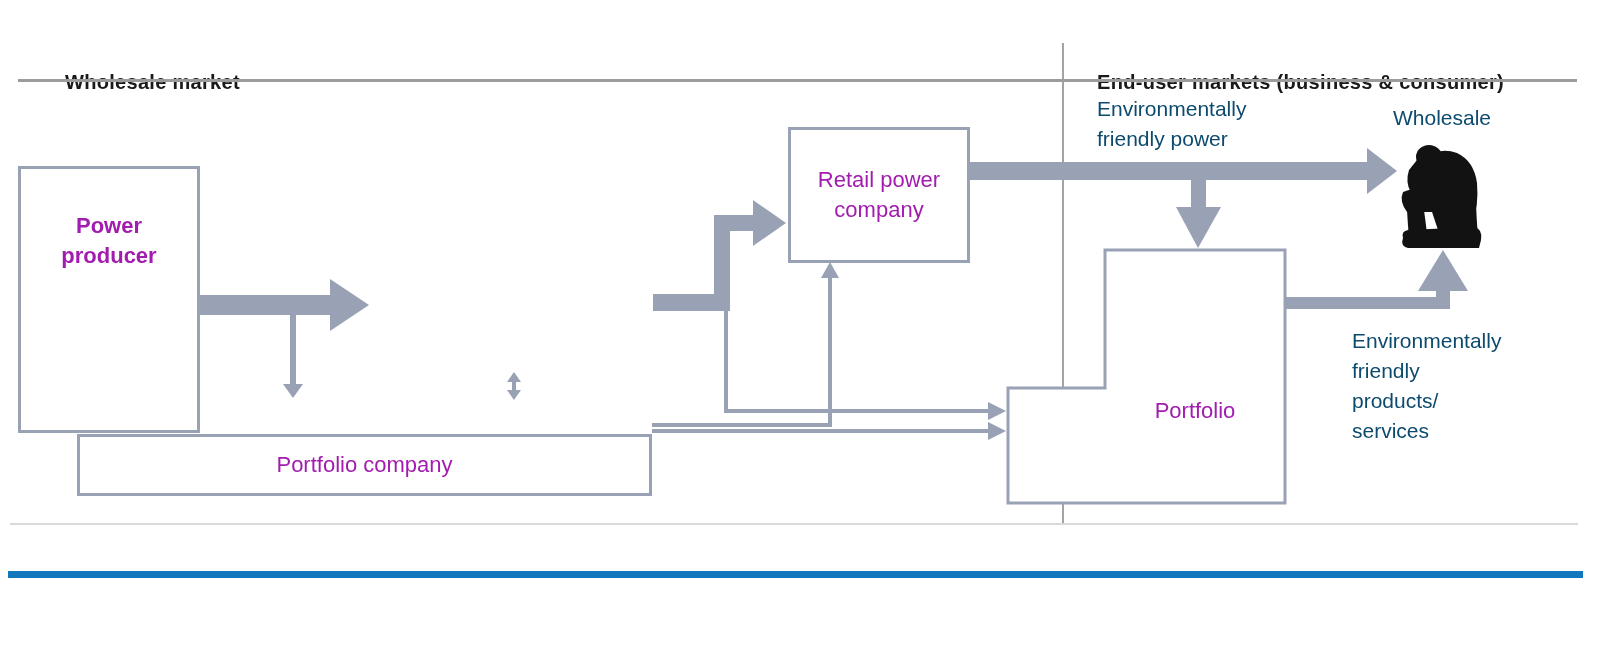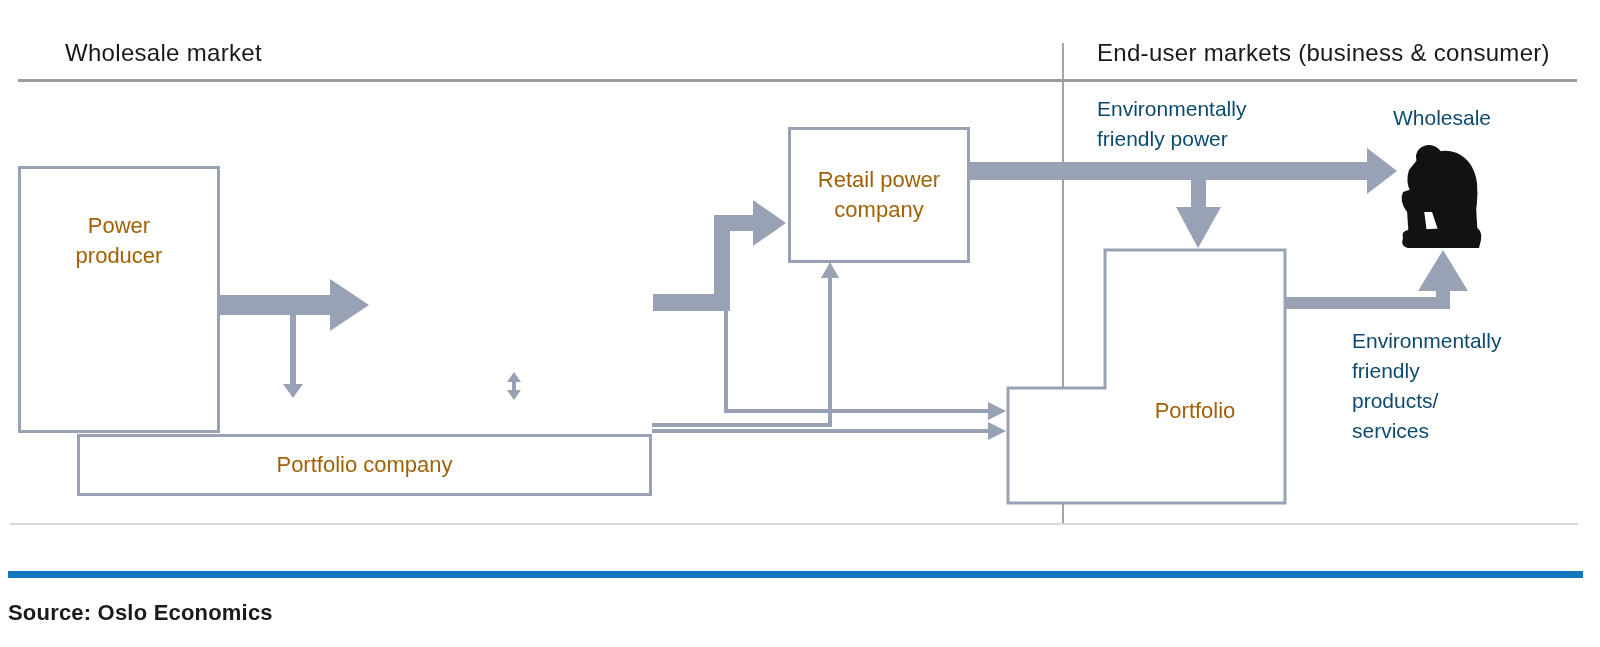--- a/index.html
+++ b/index.html
@@ -1,27 +1,27 @@
 <!DOCTYPE html>
 <html><head>
 <meta charset="utf-8">
 <style>
   html,body{margin:0;padding:0;background:#ffffff;}
   #stage{
     position:relative;width:1600px;height:647px;background:#ffffff;overflow:hidden;
     font-family:"Liberation Sans", sans-serif;color:#1a1a1a;
   }
   .abs{position:absolute;}
-  .heading{font-size:24px;font-weight:normal;letter-spacing:.3px;white-space:nowrap;}
+  .heading{font-size:20px;font-weight:bold;letter-spacing:.3px;white-space:nowrap;margin-top:32px;}
   .node-box{
     position:absolute;box-sizing:border-box;background:#ffffff;
     border:3px solid #99a1b4;display:flex;align-items:center;justify-content:center;
   }
   .node-label{
-    font-size:22px;line-height:30px;text-align:center;white-space:pre-line;color:#a16207;
+    font-size:22px;line-height:30px;text-align:center;white-space:pre-line;color:#a21caf;
   }
   .flow-label{
     position:absolute;font-size:21px;line-height:30px;white-space:pre-line;color:#0c4a6e;
   }
   .rule{position:absolute;}
   #header-rule{left:18px;top:79px;width:1559px;height:3px;background:#9c9c9c;}
   #bottom-rule{left:10px;top:523px;width:1568px;height:2px;background:#d9d9d9;}
   #accent-rule{left:8px;top:571px;width:1575px;height:7px;background:#1377be;}
   #source-text{left:8px;top:600px;font-size:22px;font-weight:bold;letter-spacing:.2px;white-space:nowrap;}
   #businesses-label{left:1107px;top:396px;width:176px;text-align:center;}
@@ -102,21 +102,21 @@
       <ellipse cx="1429" cy="157" rx="13" ry="12"></ellipse>
       <path d="M1417,162 Q1437,146 1457,153 Q1474,161 1477,183 Q1479,205 1472,226 L1468,232 L1438,230 Q1426,196 1417,162 Z"></path>
       <path d="M1417,160 L1409,170 Q1405,182 1411,193 L1425,197 L1427,172 Z"></path>
       <path d="M1403,192 Q1425,183 1450,193 L1452,212 L1407,212 Q1399,201 1403,192 Z"></path>
       <path d="M1407,210 L1424,210 L1428,241 L1409,241 Z"></path>
       <path d="M1449,210 L1476,206 L1478,240 L1451,240 Z"></path>
       <path d="M1403,238 Q1401,231 1408,230 L1474,227 Q1483,229 1481,240 L1479,248 L1408,248 Q1400,246 1403,238 Z"></path>
     </g>
   </svg>
 
-  <div class="node-box" style="left:18px;top:166px;width:202px;height:267px;align-items:flex-start;">
+  <div class="node-box" style="left:18px;top:166px;width:182px;height:267px;align-items:flex-start;font-weight:bold;">
     <div class="node-label" style="margin-top:42px;width:100%;">Power
 producer</div>
   </div>
 
 
   <div class="node-box" style="left:77px;top:398px;width:575px;height:62px;margin-top:36px;">
     <div class="node-label">Portfolio company</div>
   </div>
 
   <div class="node-box" style="left:788px;top:127px;width:182px;height:136px;">
@@ -133,15 +133,14 @@
   <div class="rule" id="accent-rule"></div>
 
   <div class="flow-label" style="left:1097px;top:94px;">Environmentally
 friendly power</div>
   <div class="flow-label" style="left:1352px;top:326px;">Environmentally
 friendly
 products/
 services</div>
   <div class="flow-label" style="left:1393px;top:103px;">Wholesale</div>
 
-  <div class="abs" id="source-text">Source: Oslo Economics</div>
 
 </div>
 
 </body></html>

